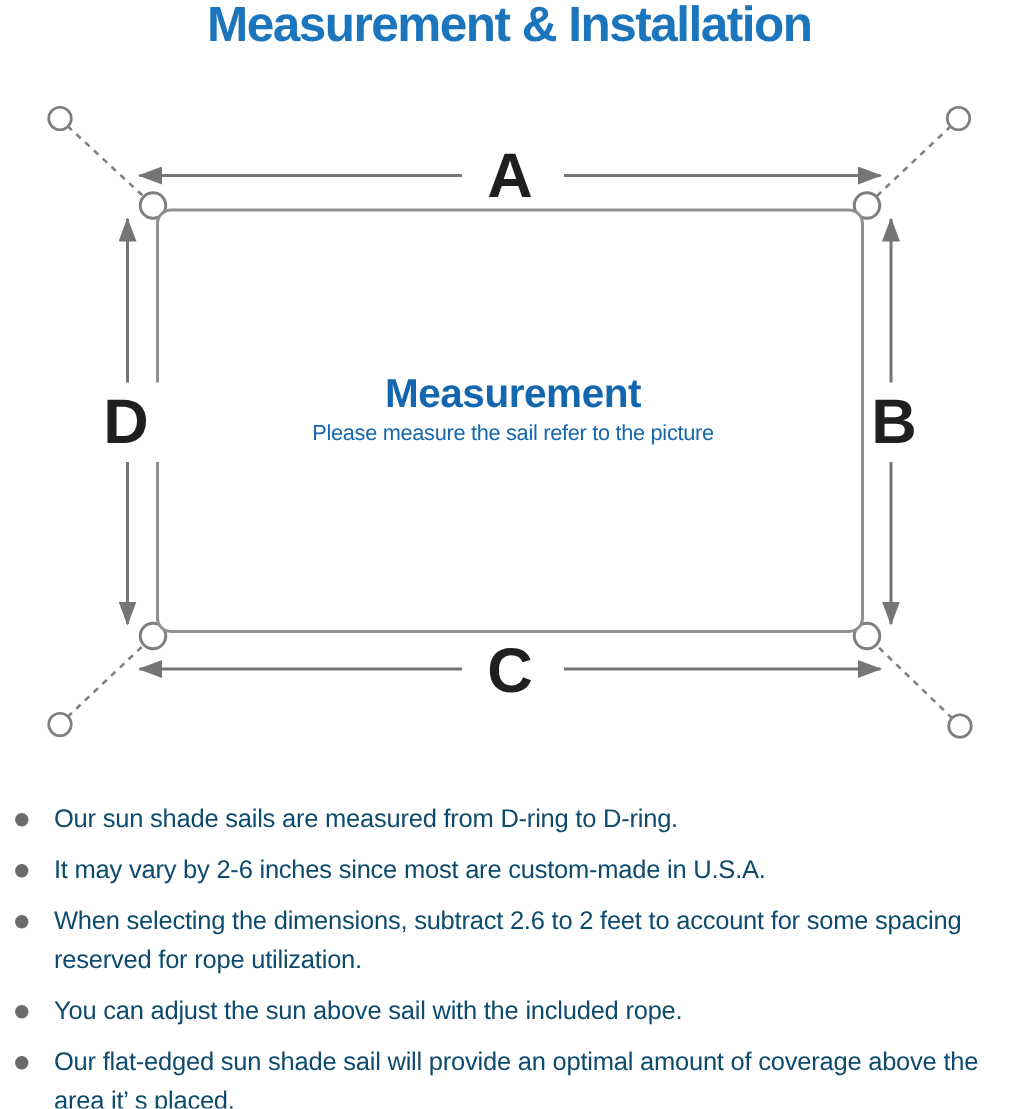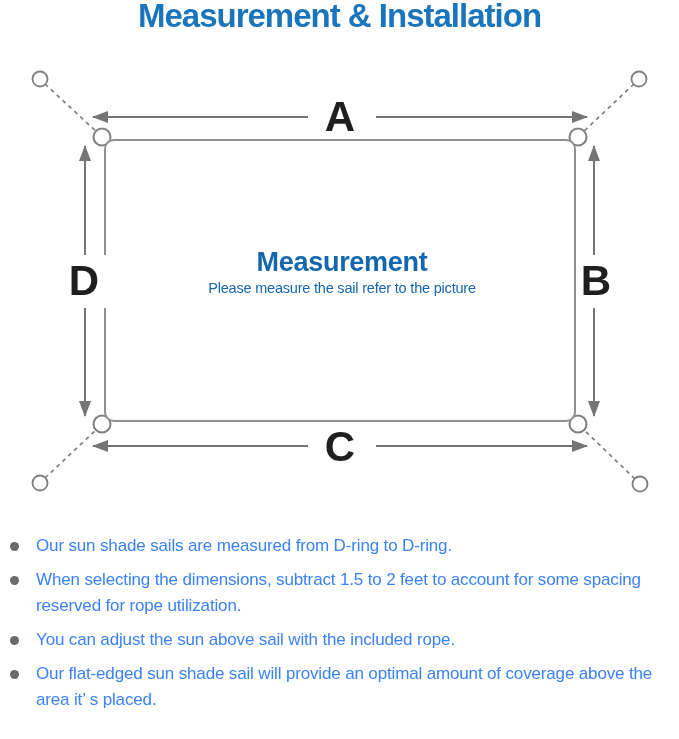--- a/index.html
+++ b/index.html
@@ -45,21 +45,21 @@
   .notes{
     position:absolute;
     top:533px;left:10px;right:2px;
     list-style:none;margin:0;padding:0;
   }
   .note-item{
     display:flex;
     align-items:flex-start;
     gap:17px;
     margin-bottom:8px;
-    color:#3b82f6;
+    color:#0c4a6e;
     font-size:17px;
     letter-spacing:-0.15px;
     line-height:26px;
   }
   .note-dot{
     flex:0 0 auto;
     width:9px;height:9px;
     border-radius:50%;
     background:#6b6b6b;
     margin-top:9px;
@@ -133,21 +133,25 @@
   <text class="svg-center-sub" x="342" y="293" text-anchor="middle">Please measure the sail refer to the picture</text>
 </svg>
 
 <ul class="notes">
   <li class="note-item">
     <span class="note-dot"></span>
     <span class="note-text">Our sun shade sails are measured from D-ring to D-ring.</span>
   </li>
   <li class="note-item">
     <span class="note-dot"></span>
-    <span class="note-text">When selecting the dimensions, subtract 1.5 to 2 feet to account for some spacing reserved for rope utilization.</span>
+    <span class="note-text">It may vary by 2-6 inches since most are custom-made in U.S.A.</span>
+  </li>
+  <li class="note-item">
+    <span class="note-dot"></span>
+    <span class="note-text">When selecting the dimensions, subtract 2.6 to 2 feet to account for some spacing reserved for rope utilization.</span>
   </li>
   <li class="note-item">
     <span class="note-dot"></span>
     <span class="note-text">You can adjust the sun above sail with the included rope.</span>
   </li>
   <li class="note-item">
     <span class="note-dot"></span>
     <span class="note-text">Our flat-edged sun shade sail will provide an optimal amount of coverage above the area it’ s placed.</span>
   </li>
 </ul>

